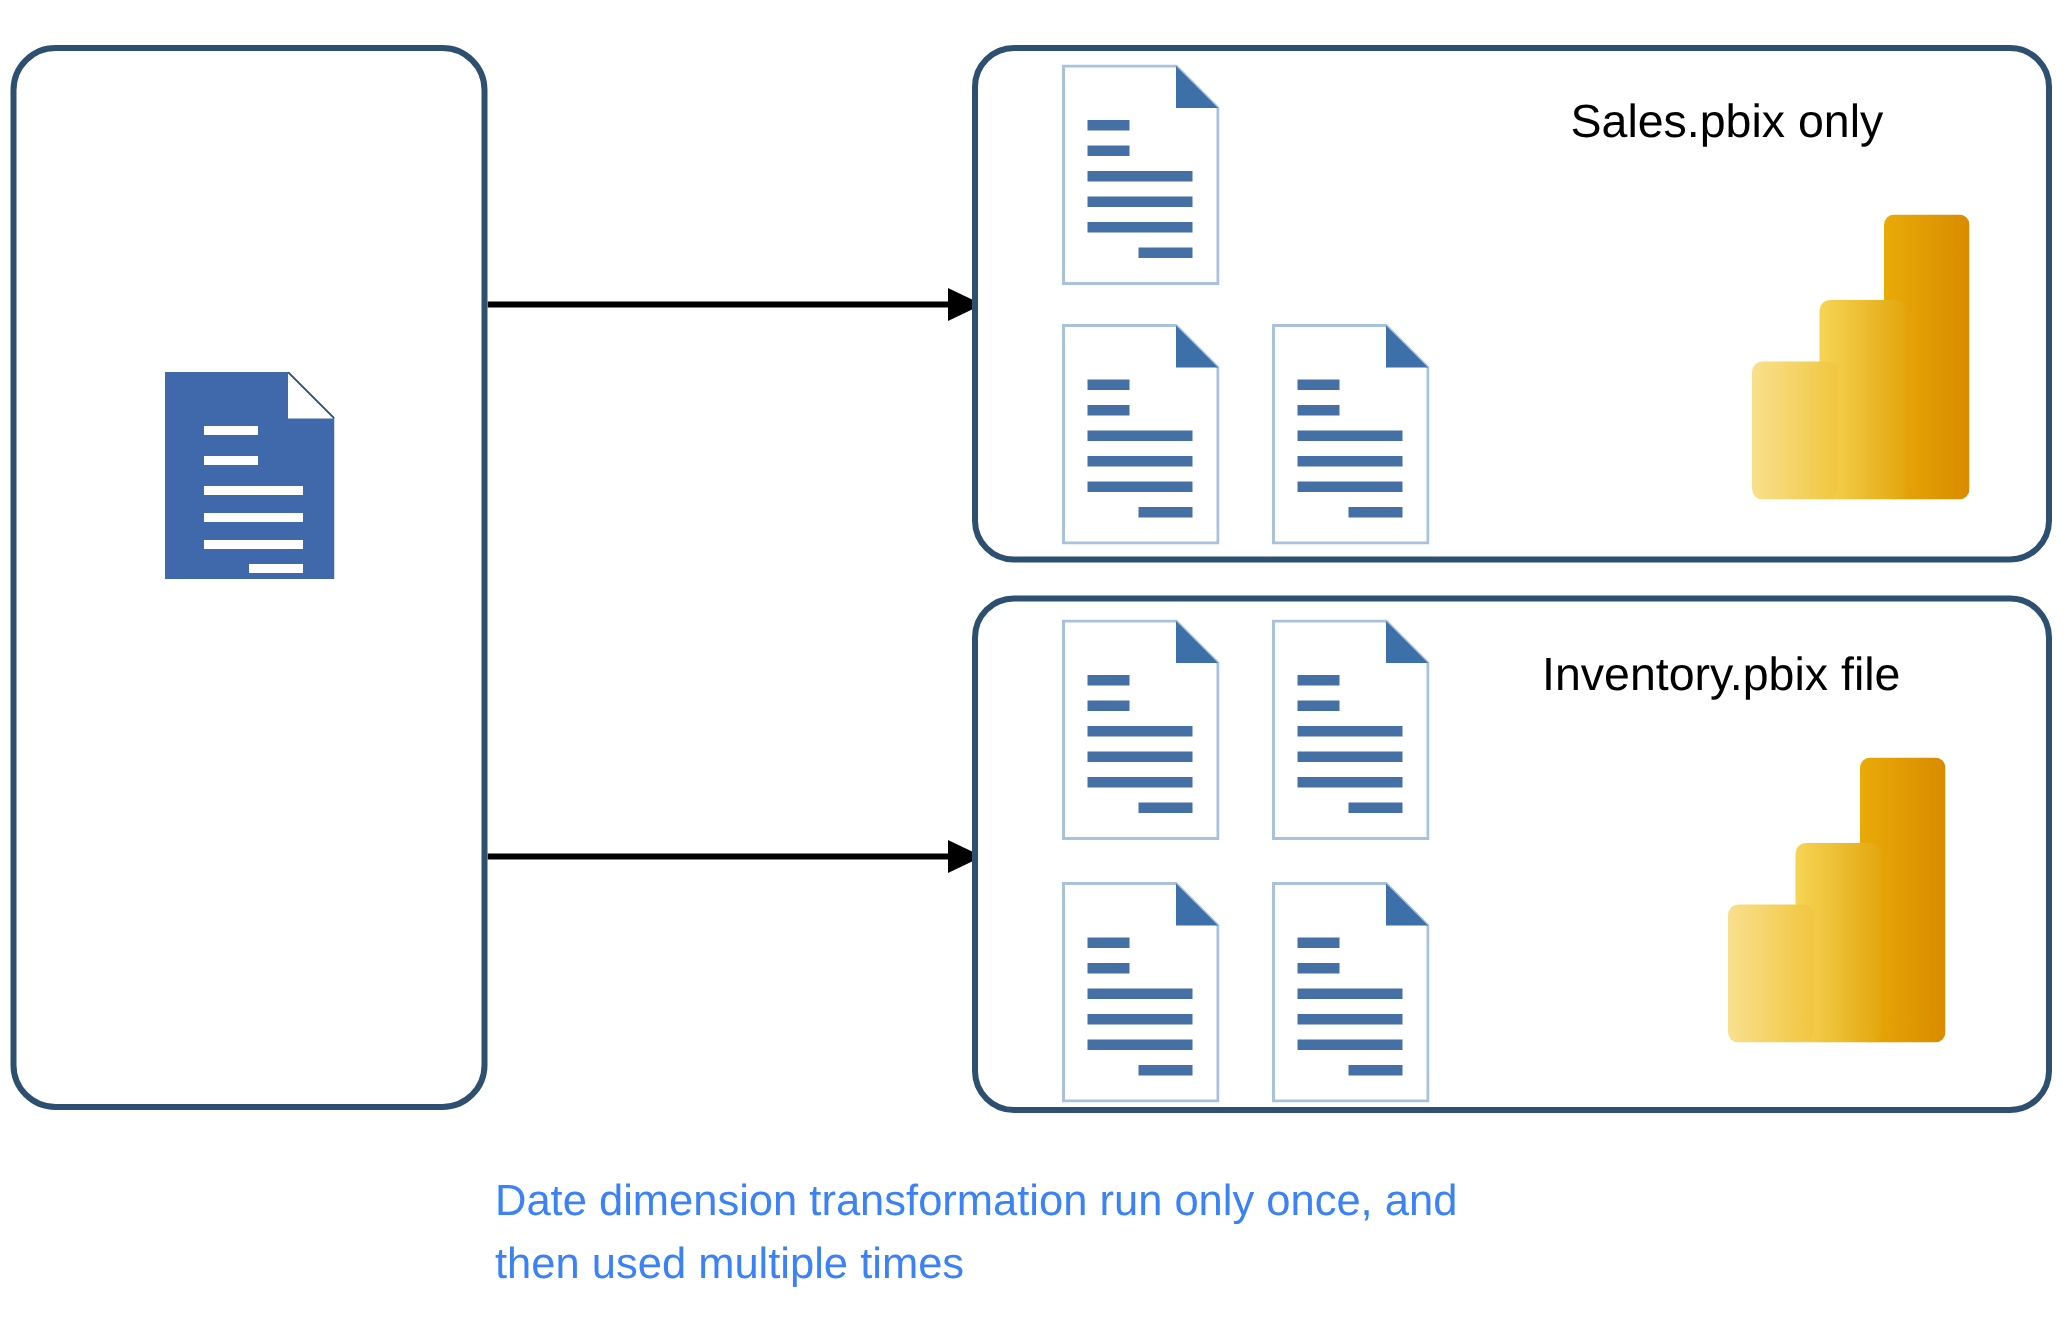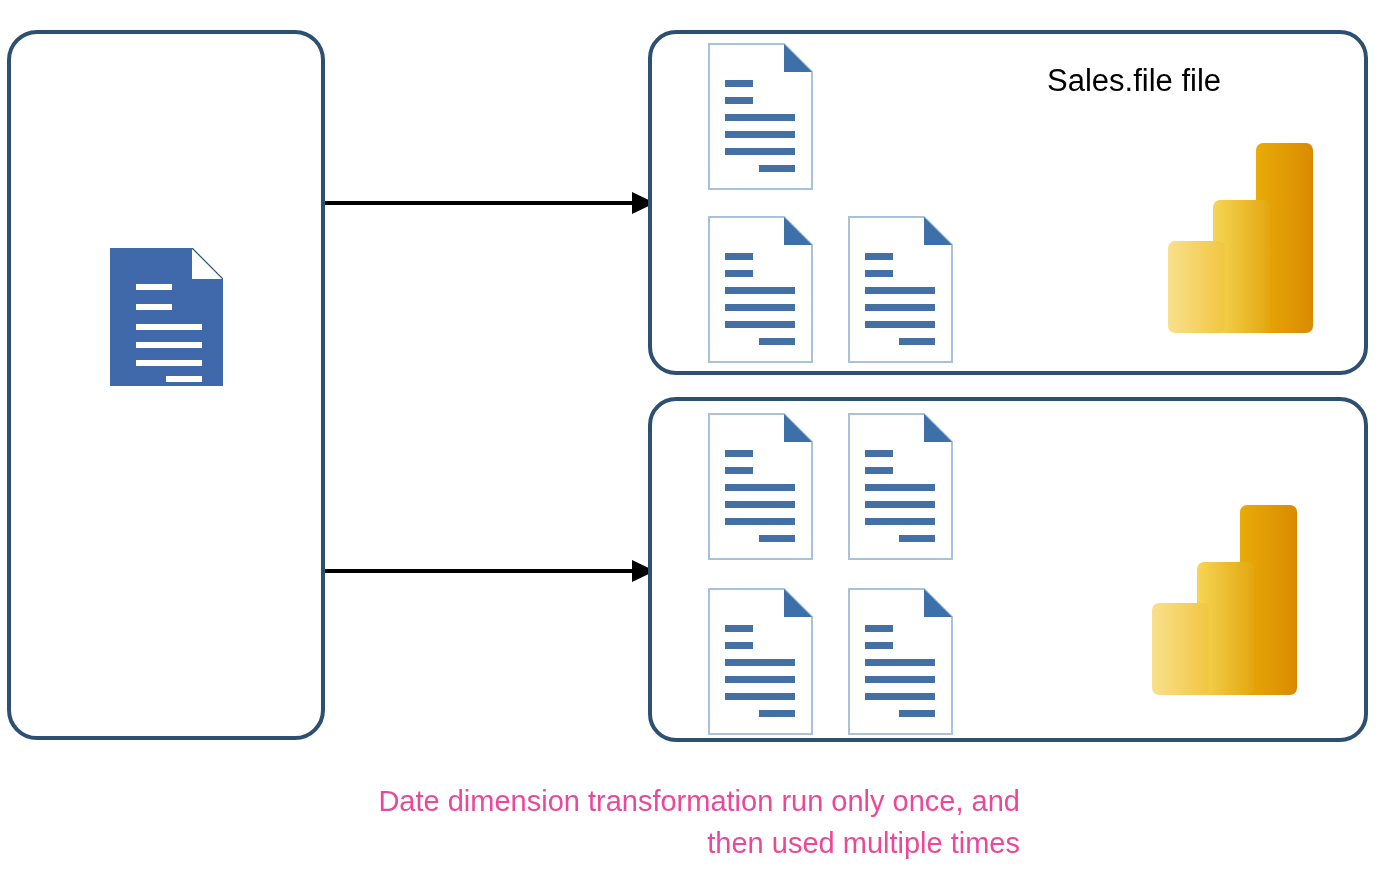--- a/index.html
+++ b/index.html
@@ -52,24 +52,24 @@
     line-height: 40px;
     color: #000000;
   }
 
   
   #bottom-caption {
     position: absolute;
     left: 330px;
     top: 780px;
     width: 690px;
-    text-align: right;
+    text-align: left;
     font-size: 29px;
     line-height: 42px;
-    color: #ec4899;
+    color: #3b82f6;
   }
 
   
   .arrow { position: absolute; }
 
   
   .doc {
     position: absolute;
     width: 105px;
     height: 147px;
@@ -122,21 +122,21 @@
     <path d="M307 6 L330 17 L307 28 Z" fill="#000000"></path>
   </svg>
 
   <svg class="arrow" style="left:325px; top:554px; width:330px; height:34px;" viewBox="0 0 330 34" xmlns="http://www.w3.org/2000/svg">
     <line x1="0" y1="17" x2="307" y2="17" stroke="#000000" stroke-width="4"></line>
     <path d="M307 6 L330 17 L307 28 Z" fill="#000000"></path>
   </svg>
 
   <div class="panel" id="sales-panel"></div>
 
-  <div class="panel-title" id="sales-title">Sales.file file</div>
+  <div class="panel-title" id="sales-title">Sales.pbix only</div>
 
   <div class="doc" style="left:708px; top:43px;">
     <svg viewBox="0 0 105 147" xmlns="http://www.w3.org/2000/svg">
       <path d="M1 1 H76 L104 29 V146 H1 Z" fill="#FFFFFF" stroke="#A9C2DC" stroke-width="2"></path>
       <path d="M76 1 L104 29 H76 Z" fill="#3D6FA8"></path>
       <rect x="17" y="37" width="28" height="7" fill="#4470A5"></rect>
       <rect x="17" y="54" width="28" height="7" fill="#4470A5"></rect>
       <rect x="17" y="71" width="70" height="7" fill="#4470A5"></rect>
       <rect x="17" y="88" width="70" height="7" fill="#4470A5"></rect>
       <rect x="17" y="105" width="70" height="7" fill="#4470A5"></rect>
@@ -187,20 +187,21 @@
         </linearGradient>
       </defs>
       <rect x="88" y="0" width="57" height="190" rx="7" fill="url(#g-dark-1)"></rect>
       <rect x="45" y="57" width="57" height="133" rx="7" fill="url(#g-mid-1)"></rect>
       <rect x="0" y="98" width="57" height="92" rx="7" fill="url(#g-light-1)"></rect>
     </svg>
   </div>
 
   <div class="panel" id="inv-panel"></div>
 
+  <div class="panel-title" id="inv-title">Inventory.pbix file</div>
 
   <div class="doc" style="left:708px; top:413px;">
     <svg viewBox="0 0 105 147" xmlns="http://www.w3.org/2000/svg">
       <path d="M1 1 H76 L104 29 V146 H1 Z" fill="#FFFFFF" stroke="#A9C2DC" stroke-width="2"></path>
       <path d="M76 1 L104 29 H76 Z" fill="#3D6FA8"></path>
       <rect x="17" y="37" width="28" height="7" fill="#4470A5"></rect>
       <rect x="17" y="54" width="28" height="7" fill="#4470A5"></rect>
       <rect x="17" y="71" width="70" height="7" fill="#4470A5"></rect>
       <rect x="17" y="88" width="70" height="7" fill="#4470A5"></rect>
       <rect x="17" y="105" width="70" height="7" fill="#4470A5"></rect>

